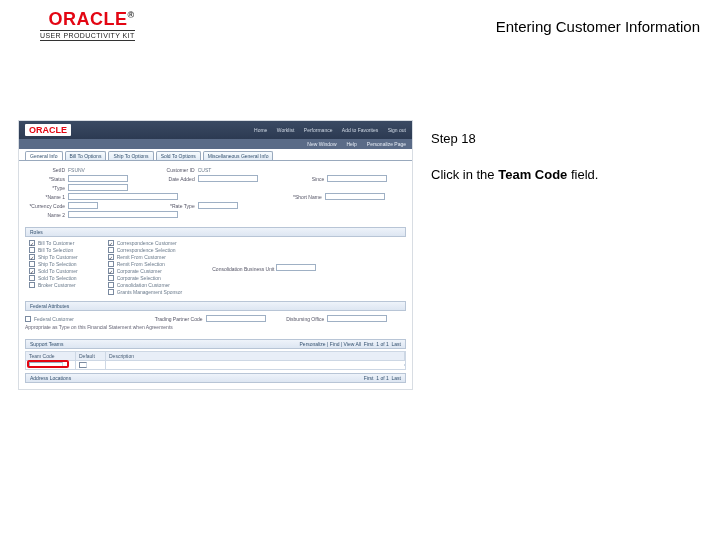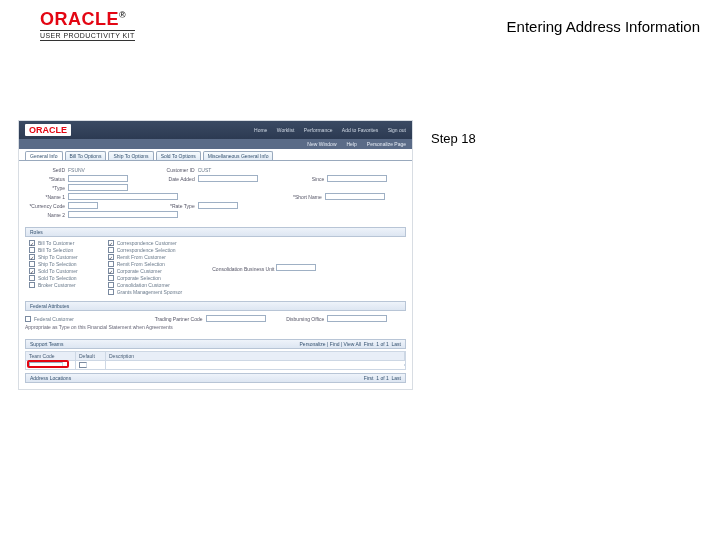--- a/index.html
+++ b/index.html
@@ -13,20 +13,21 @@
     position: relative;
     overflow: hidden;
   }
   
   .header {
     height: 60px;
     padding: 10px 20px 6px 40px;
     display: flex;
     align-items: flex-start;
     justify-content: space-between;
+    text-align: right;
   }
   .logo-block { display:flex; flex-direction:column; }
   .oracle-logo {
     font-family: Arial, sans-serif;
     font-weight: 700;
     color: #e30613;
     font-size: 18px;
     letter-spacing: 0.5px;
     line-height: 1;
   }
@@ -136,21 +137,21 @@
 </head>
 <body>
 
 <div class="header">
   <div class="logo-block">
     <div class="oracle-logo">
       <span>ORACLE</span><span class="reg">®</span>
     </div>
     <div class="upk-bar">USER PRODUCTIVITY KIT</div>
   </div>
-  <div class="lesson-title">Entering Address Information</div>
+  <div class="lesson-title">Entering Customer Information</div>
 </div>
 
 <div class="content">
 
   <div class="shot">
     <div class="shot-top">
       <span class="shot-logo">ORACLE</span>
       <span class="nav-tabs">
         <span>Home</span>
         <span>Worklist</span>
@@ -357,15 +358,18 @@
       <span>
         <span>First</span>
         &nbsp;<span>1 of 1</span>
         &nbsp;<span>Last</span>
       </span>
     </div>
   </div>
 
   <div class="instructions">
     <div class="step-title">Step 18</div>
+    <p class="instr-p">
+      <span>Click in the </span><b>Team Code</b><span> field.</span>
+    </p>
   </div>
 
 </div>
 
 </body></html>

